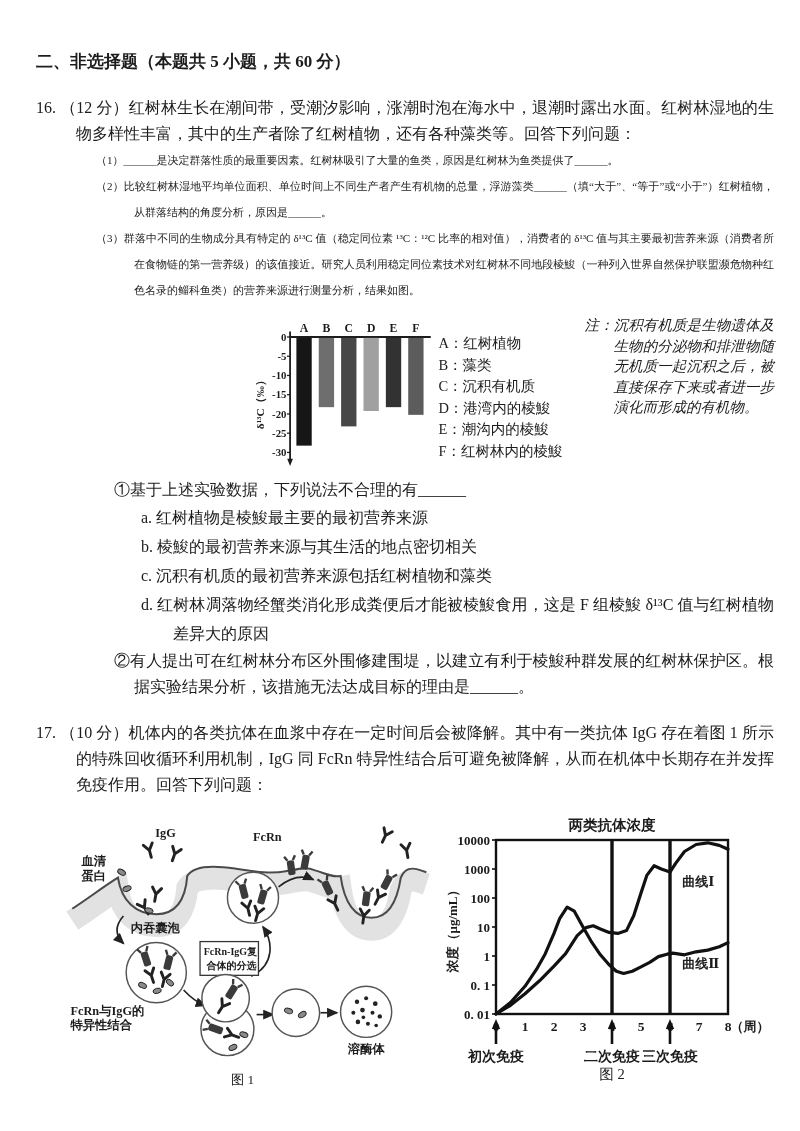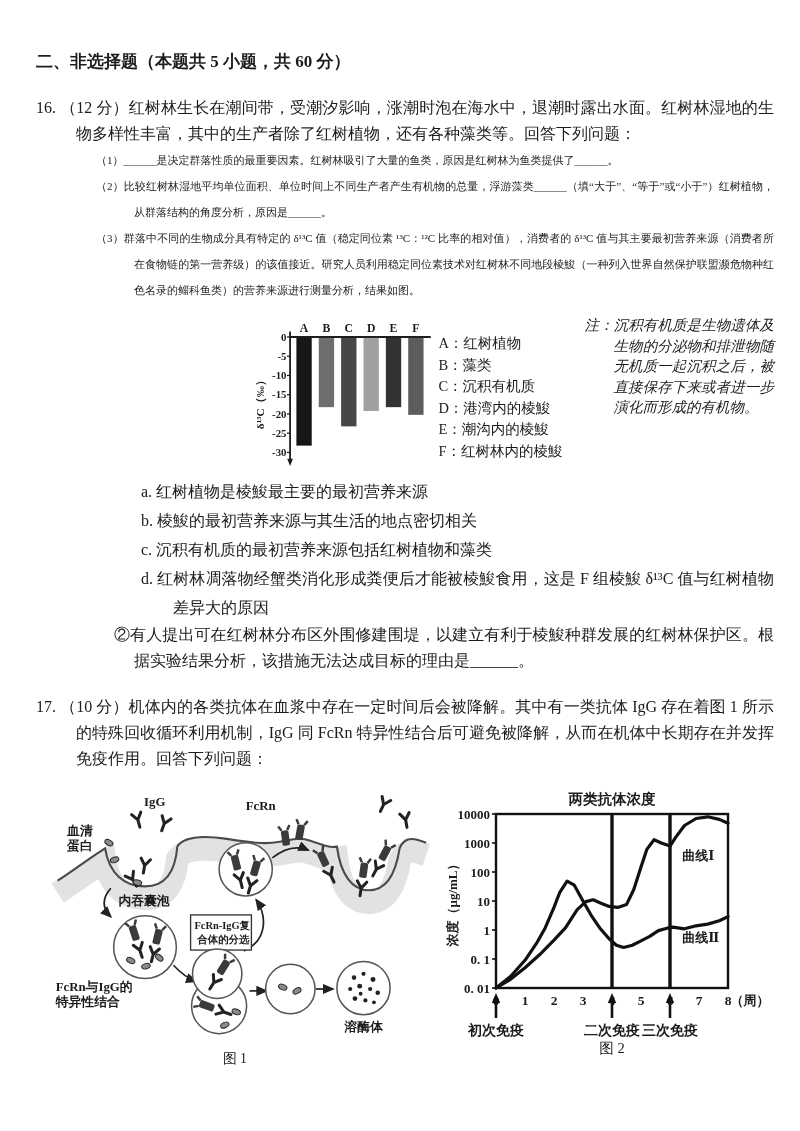--- a/index.html
+++ b/index.html
@@ -13,21 +13,21 @@
   .sub{font-size:11px;line-height:26px;text-align:justify;
        padding-left:98px;text-indent:-38px;}
   .c1,.c2{font-size:16px;line-height:26px;text-align:justify;
        padding-left:98px;text-indent:-20px;}
   .opt{font-size:16px;line-height:29px;text-align:justify;
        padding-left:137px;text-indent:-32px;}
   .figrow1{display:flex;align-items:flex-start;margin:8px 0 4px 218px;}
   .legend{font-size:14.5px;line-height:21.5px;margin:22px 6px 0 4px;white-space:nowrap;}
   .note{width:178px;font-size:14.5px;line-height:20.5px;font-style:italic;font-weight:normal;
         margin:4px 0 0 16px;text-align:justify;padding-left:2em;text-indent:-2em;}
-  .figrow2{display:flex;align-items:flex-start;margin:10px 0 0 14px;}
+  .figrow2{display:flex;align-items:flex-start;margin:10px 0 0 29px;}
   .fig2wrap{margin:8px 0 0 14px;text-decoration:underline;}
   svg text{fill:#1c1c1c;}
 </style>
 </head>
 <body>
 
 <div class="doc">
 
   <p class="sec">二、非选择题（本题共 5 小题，共 60 分）</p>
 
@@ -73,20 +73,21 @@
       <div>A：红树植物</div>
       <div>B：藻类</div>
       <div>C：沉积有机质</div>
       <div>D：港湾内的棱鮻</div>
       <div>E：潮沟内的棱鮻</div>
       <div>F：红树林内的棱鮻</div>
     </div>
     <p class="note">注：沉积有机质是生物遗体及生物的分泌物和排泄物随无机质一起沉积之后，被直接保存下来或者进一步演化而形成的有机物。</p>
   </div>
 
+  <p class="c1">①基于上述实验数据，下列说法不合理的有______</p>
   <p class="opt">a.  红树植物是棱鮻最主要的最初营养来源</p>
   <p class="opt">b.  棱鮻的最初营养来源与其生活的地点密切相关</p>
   <p class="opt">c.  沉积有机质的最初营养来源包括红树植物和藻类</p>
   <p class="opt">d.  红树林凋落物经蟹类消化形成粪便后才能被棱鮻食用，这是 F 组棱鮻 δ¹³C 值与红树植物差异大的原因</p>
   <p class="c2">②有人提出可在红树林分布区外围修建围堤，以建立有利于棱鮻种群发展的红树林保护区。根据实验结果分析，该措施无法达成目标的理由是______。</p>
 
   <p class="lead">17. （10 分）机体内的各类抗体在血浆中存在一定时间后会被降解。其中有一类抗体 IgG 存在着图 1 所示的特殊回收循环利用机制，IgG 同 FcRn 特异性结合后可避免被降解，从而在机体中长期存在并发挥免疫作用。回答下列问题：</p>
 
   <div class="figrow2">
 

